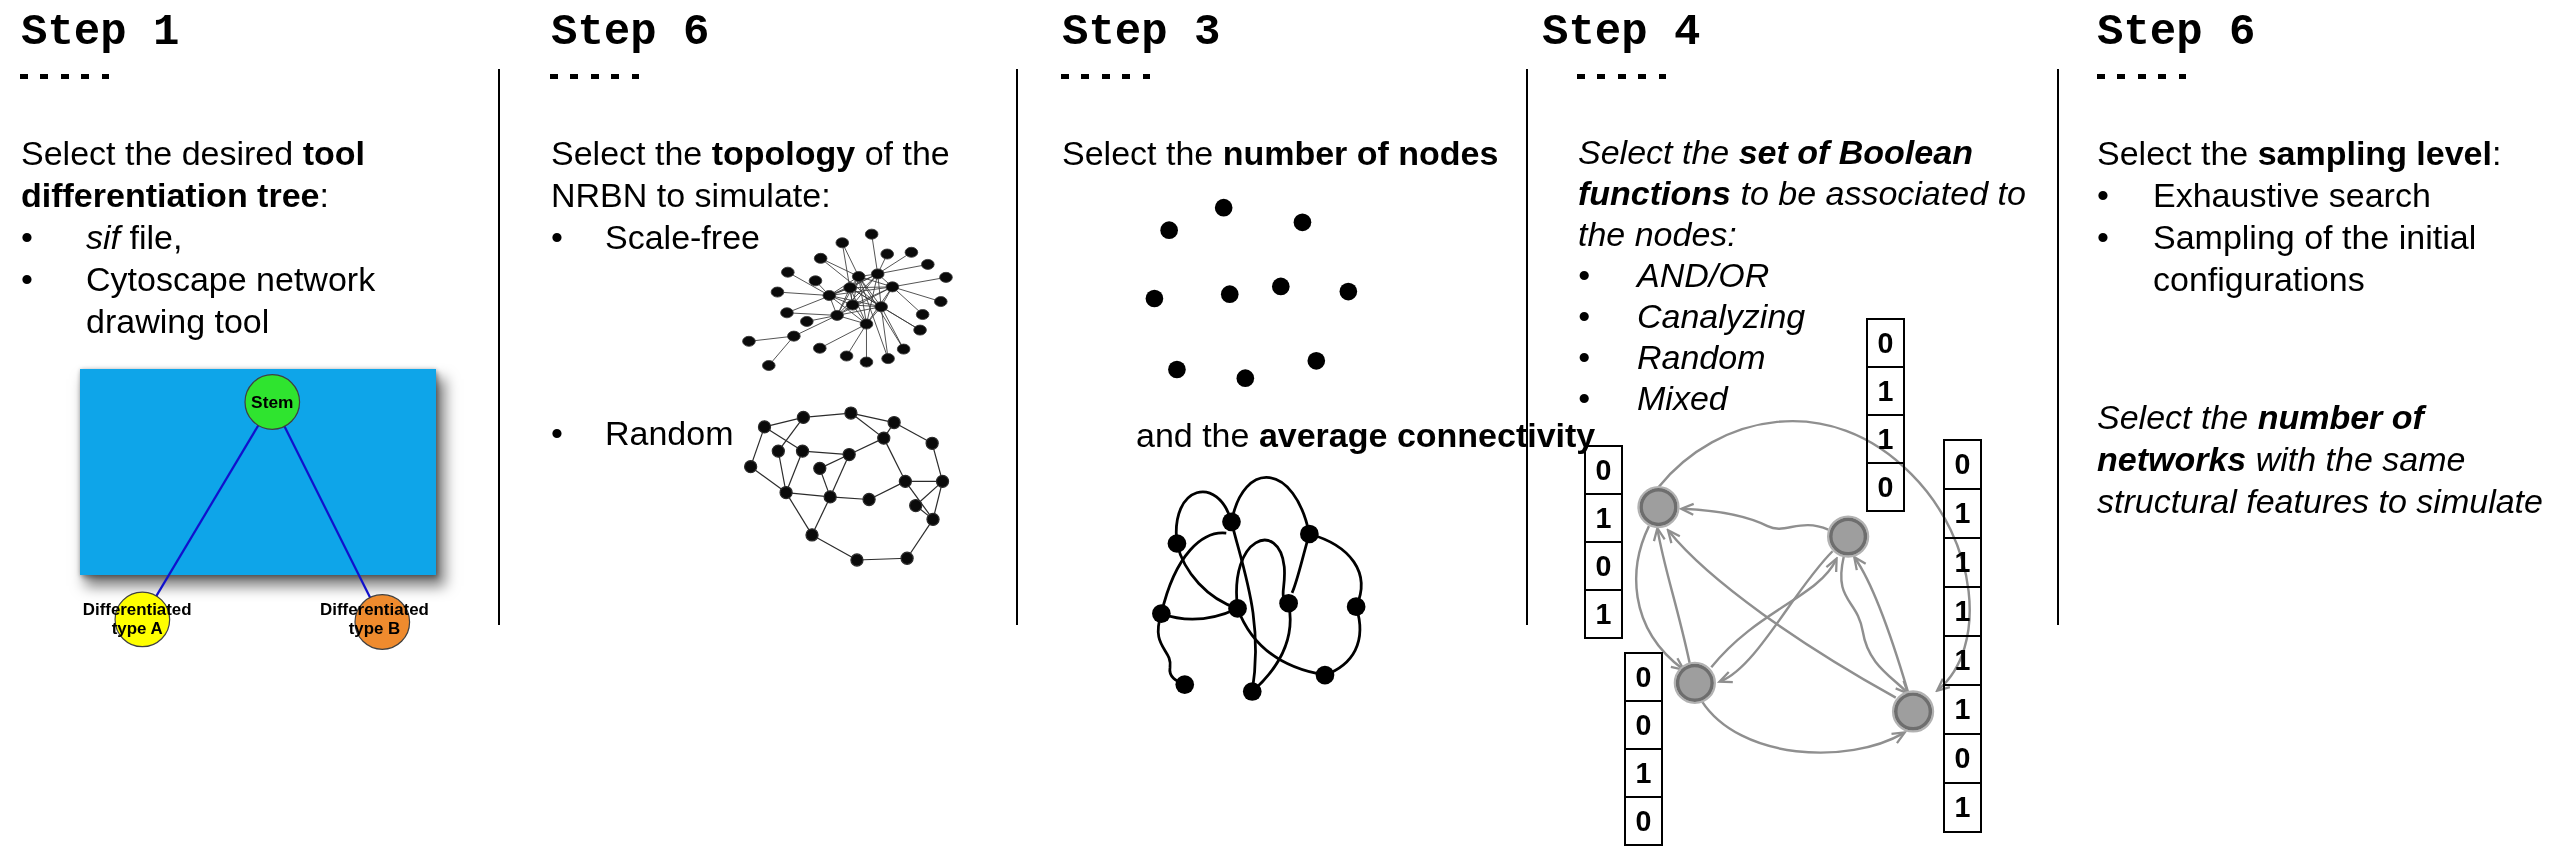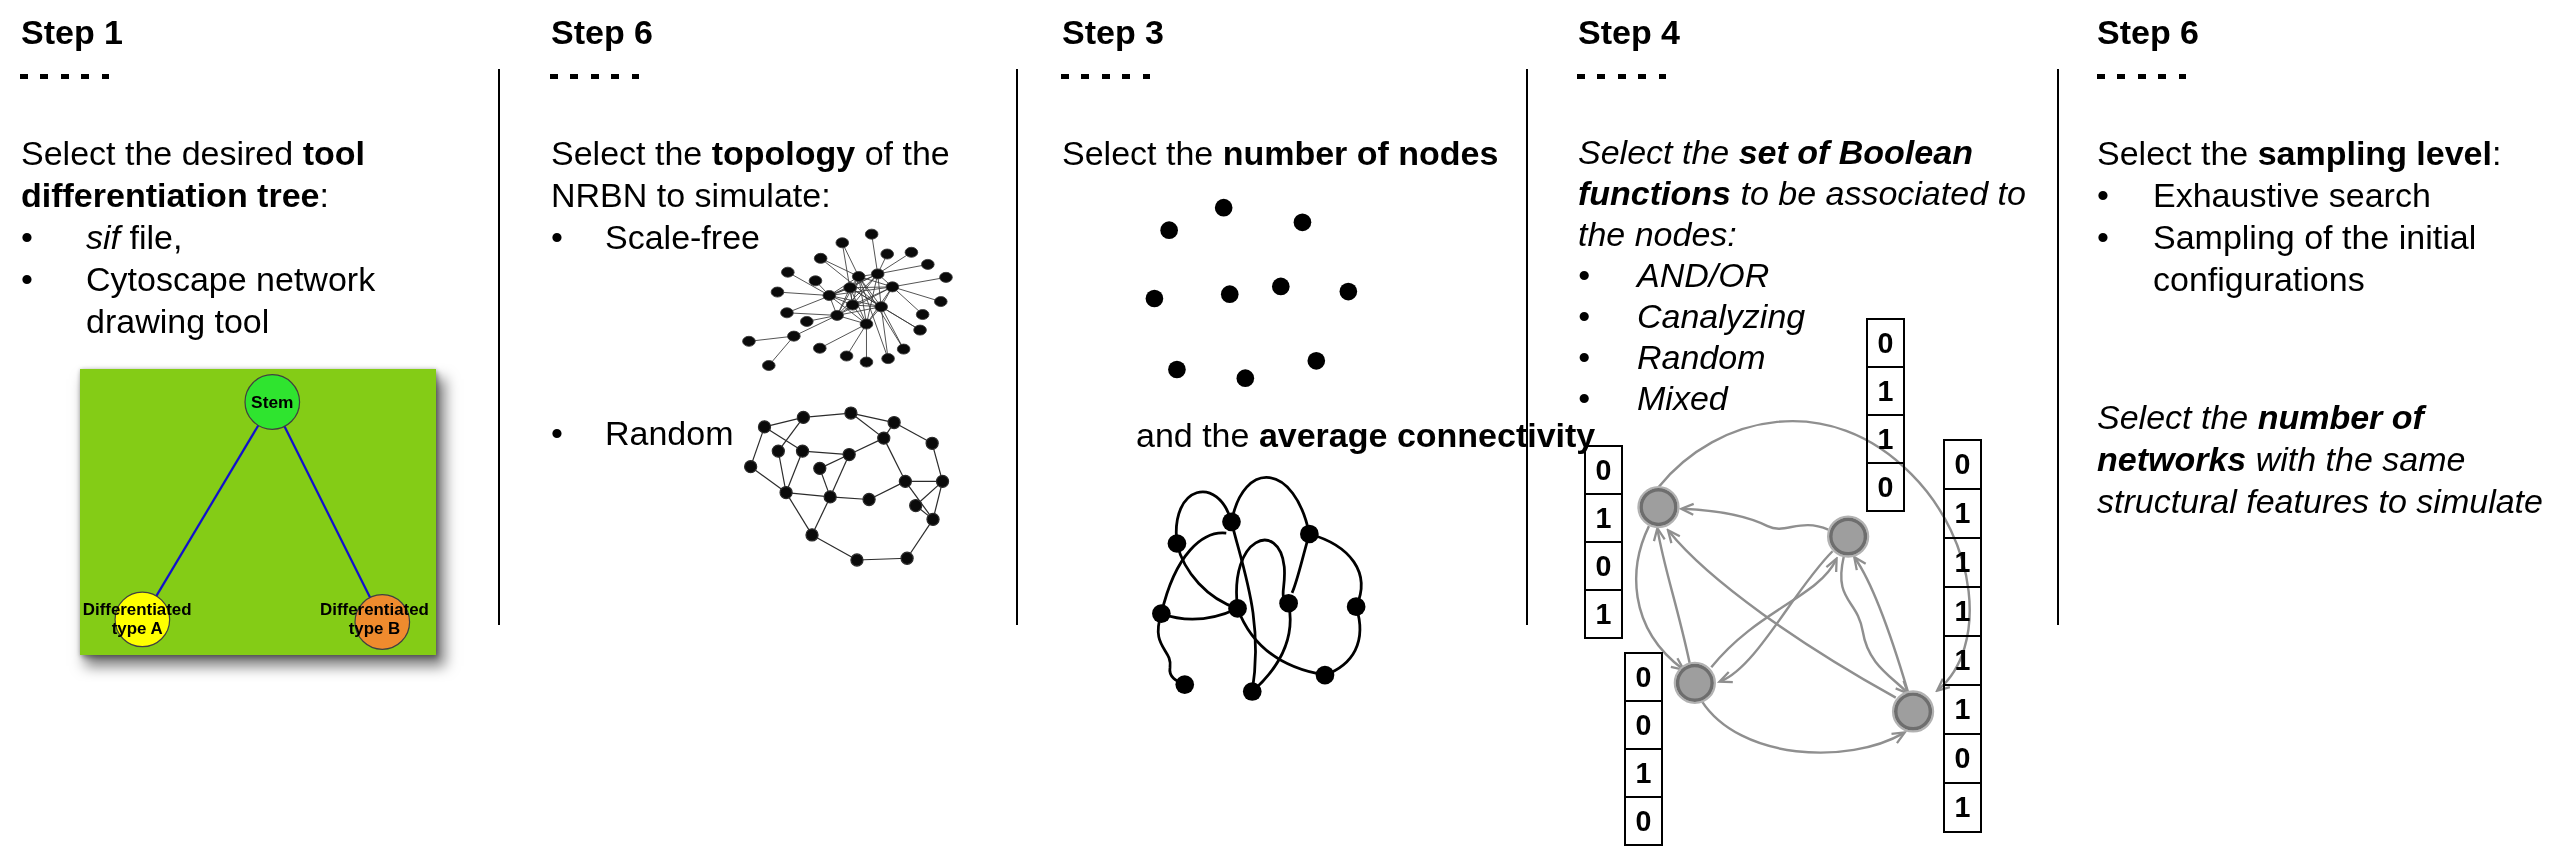--- a/index.html
+++ b/index.html
@@ -1,19 +1,19 @@
 <!DOCTYPE html>
 <html style="font-size:14px"><head>
 <meta charset="utf-8">
 <style>
 html,body{margin:0;padding:0;}
 body{width:2576px;height:851px;background:#ffffff;position:relative;overflow:hidden;
      font-family:"Liberation Sans",sans-serif;color:#000;}
 .abs{position:absolute;white-space:nowrap;}
-.h{font-weight:bold;font-size:34px;line-height:42px;}
+.h{font-weight:bold;font-size:44px;line-height:42px;font-family:Liberation Mono, monospace;}
 .body{font-size:34px;line-height:42px;}
 .lh47{line-height:41px;font-style:italic;}
 .dash{position:absolute;height:5.2px;
   background:repeating-linear-gradient(90deg,#000 0 7.8px,rgba(0,0,0,0) 7.8px 20.4px);}
 .vline{position:absolute;width:2.2px;background:#000;top:69px;height:556px;}
 .bul{display:inline-block;}
 b{font-weight:bold;}
 .vec{position:absolute;border:2.6px solid #000;background:transparent;}
 .vec div{width:35px;height:46px;border-top:2.6px solid #000;
   font-weight:bold;font-size:28.6px;line-height:46px;text-align:center;}
@@ -24,21 +24,21 @@
 <body>
 
 <div class="vline" style="left:498px;"></div>
 <div class="vline" style="left:1016px;"></div>
 <div class="vline" style="left:1526px;"></div>
 <div class="vline" style="left:2057px;"></div>
 
 <div class="abs h" style="left:21px;top:11.2px;">Step 1</div>
 <div class="abs h" style="left:551px;top:11.2px;">Step 6</div>
 <div class="abs h" style="left:1062px;top:11.2px;">Step 3</div>
-<div class="abs h" style="left:1578px;top:11.2px;text-align:center;">Step 4</div>
+<div class="abs h" style="left:1542px;top:11.2px;text-align:center;">Step 4</div>
 <div class="abs h" style="left:2097px;top:11.2px;">Step 6</div>
 
 <div class="dash" style="left:20px;top:74px;width:90px;"></div>
 <div class="dash" style="left:550px;top:74px;width:90px;"></div>
 <div class="dash" style="left:1061px;top:74px;width:90px;"></div>
 <div class="dash" style="left:1577px;top:74px;width:90px;"></div>
 <div class="dash" style="left:2097px;top:74px;width:90px;"></div>
 
 <div class="abs body" style="left:21px;top:132px;">
 Select the desired <b>tool</b><br>
@@ -79,21 +79,21 @@
 <span class="bul" style="width:56px;">•</span>Exhaustive search<br>
 <span class="bul" style="width:56px;">•</span>Sampling of the initial<br>
 <span class="bul" style="width:56px;"></span>configurations
 </div>
 <div class="abs body" style="left:2097px;top:396px;font-style:italic;">
 Select the <b>number of</b><br>
 <b>networks</b> with the same<br>
 structural features to simulate
 </div>
 
-<div class="abs" id="treebox" style="left:80px;top:369px;width:356px;height:286px;background:#84cc16;
+<div class="abs" id="treebox" style="left:80px;top:369px;width:356px;height:206px;background:#0ea5e9;
   box-shadow:7px 10.4px 13px 1.7px rgba(0,0,0,0.5), 1.7px 2.6px 5.2px rgba(0,0,0,0.3), 0 0 4.3px rgba(0,0,0,0.18);">
 <svg width="356" height="286" viewBox="0 0 411 330" style="position:absolute;left:0;top:0;">
   <line x1="222" y1="38" x2="72" y2="289" stroke="#1111cc" stroke-width="2.6"></line>
   <line x1="222" y1="38" x2="349" y2="292" stroke="#1111cc" stroke-width="2.6"></line>
   <circle cx="222" cy="38" r="31.5" fill="#2fe42f" stroke="#404040" stroke-width="1.4"></circle>
   <circle cx="72" cy="289" r="31.5" fill="#ffff00" stroke="#404040" stroke-width="1.4"></circle>
   <circle cx="349" cy="292" r="31.5" fill="#ef8b2e" stroke="#404040" stroke-width="1.4"></circle>
   <text x="222" y="45" font-family="Liberation Sans" font-size="20" font-weight="bold" text-anchor="middle">Stem</text>
   <text x="66" y="284" font-family="Liberation Sans" font-size="19.5" font-weight="bold" text-anchor="middle">Differentiated</text>
   <text x="66" y="306" font-family="Liberation Sans" font-size="19.5" font-weight="bold" text-anchor="middle">type A</text>

